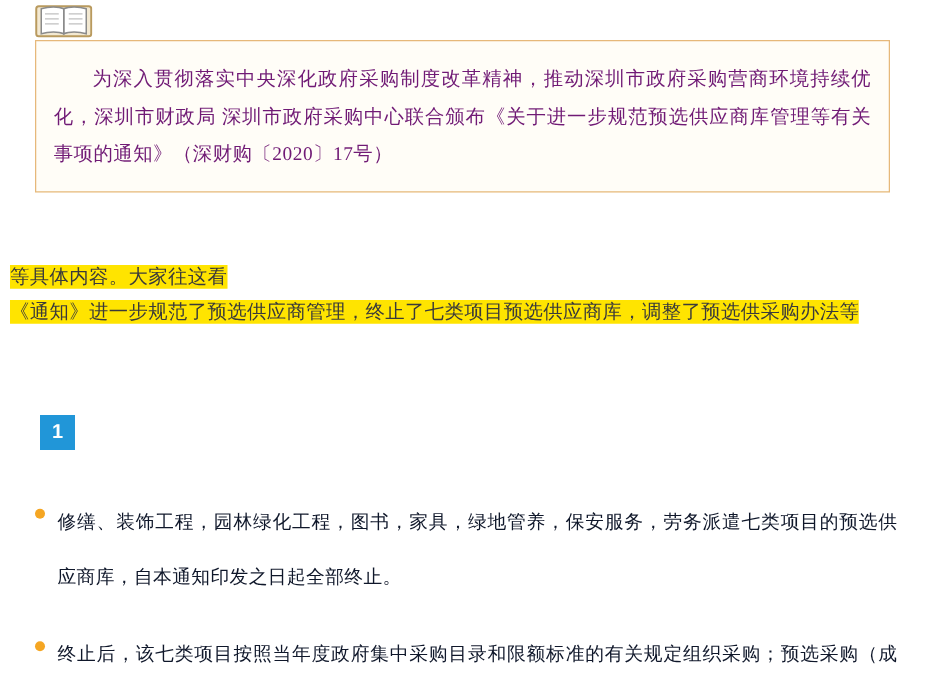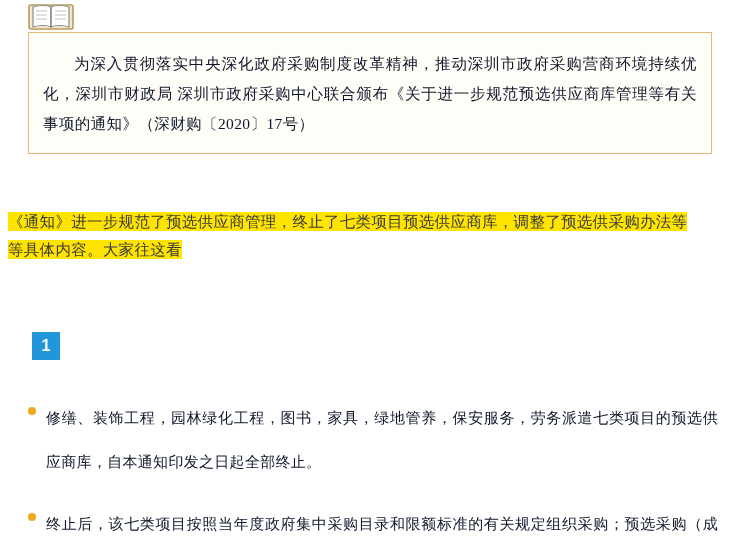--- a/index.html
+++ b/index.html
@@ -37,21 +37,21 @@
     top: 32px;
     width: 684px;
     box-sizing: border-box;
     border: 1px solid #e6b87a;
     background: #fffdf7;
     padding: 16px 14px 14px 14px;
   }
   .quote-text {
     font-size: 15.5px;
     line-height: 30px;
-    color: #0f172a;
+    color: #701a75;
     text-indent: 2em;
     text-align: justify;
     letter-spacing: 0.4px;
     margin: 0;
     font-family: "Liberation Serif", serif;
   }
 
   
   .highlight-para {
     position: absolute;
@@ -154,22 +154,22 @@
       <line x1="27" y1="13" x2="38" y2="13" stroke="#c0c0c0" stroke-width="1"></line>
       <line x1="27" y1="17" x2="38" y2="17" stroke="#c0c0c0" stroke-width="1"></line>
     </svg>
   </div>
 
   <div class="quote-box">
     <p class="quote-text">为深入贯彻落实中央深化政府采购制度改革精神，推动深圳市政府采购营商环境持续优化，深圳市财政局 深圳市政府采购中心联合颁布《关于进一步规范预选供应商库管理等有关事项的通知》（深财购〔2020〕17号）</p>
   </div>
 
   <div class="highlight-para">
+    <span class="hl-line"><span class="hl-mark">等具体内容。大家往这看</span></span>
     <span class="hl-line"><span class="hl-mark">《通知》进一步规范了预选供应商管理，终止了七类项目预选供应商库，调整了预选供采购办法等</span></span>
-    <span class="hl-line"><span class="hl-mark">等具体内容。大家往这看</span></span>
   </div>
 
   <div class="section-head">
     <div class="sec-num">1</div>
   </div>
 
   <div class="bullet-list">
     <div class="bullet-item">
       <span class="bullet-dot"></span>
       <span class="bullet-text">修缮、装饰工程，园林绿化工程，图书，家具，绿地管养，保安服务，劳务派遣七类项目的预选供应商库，自本通知印发之日起全部终止。</span>

